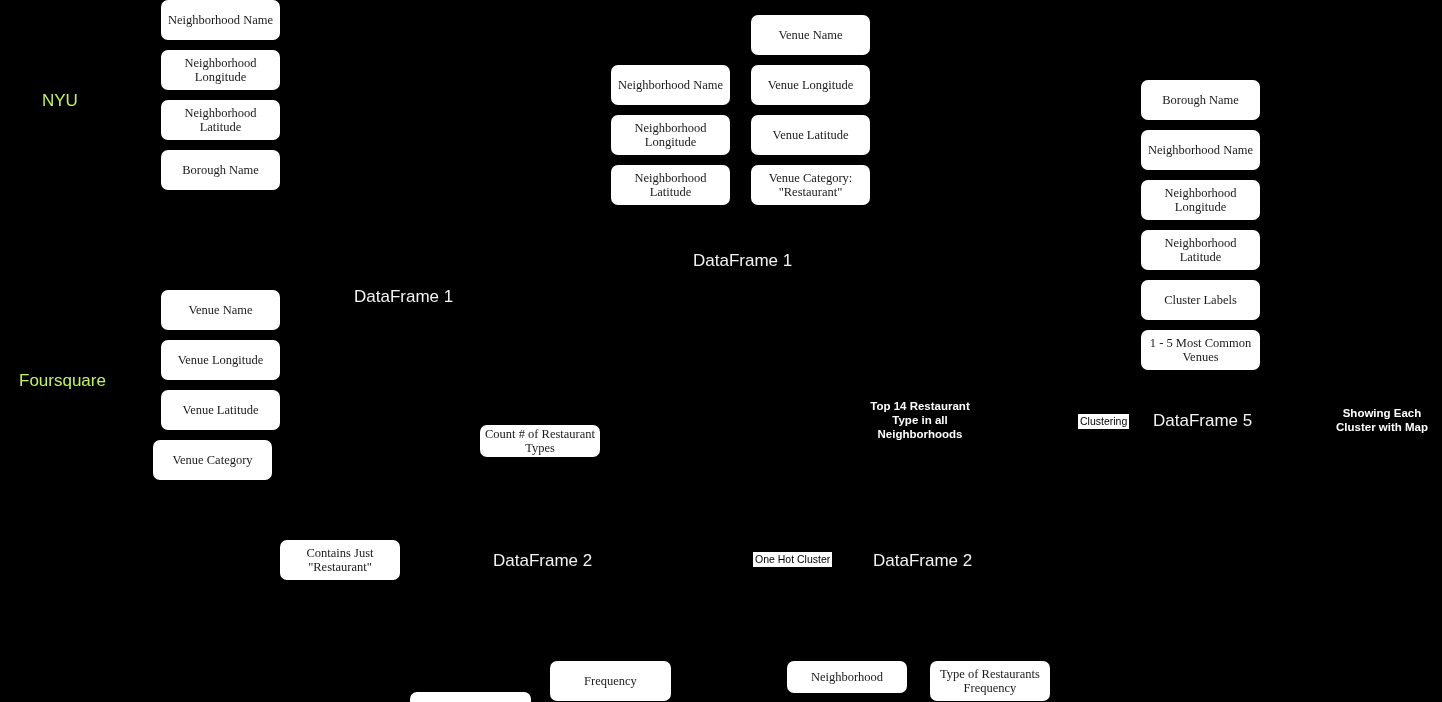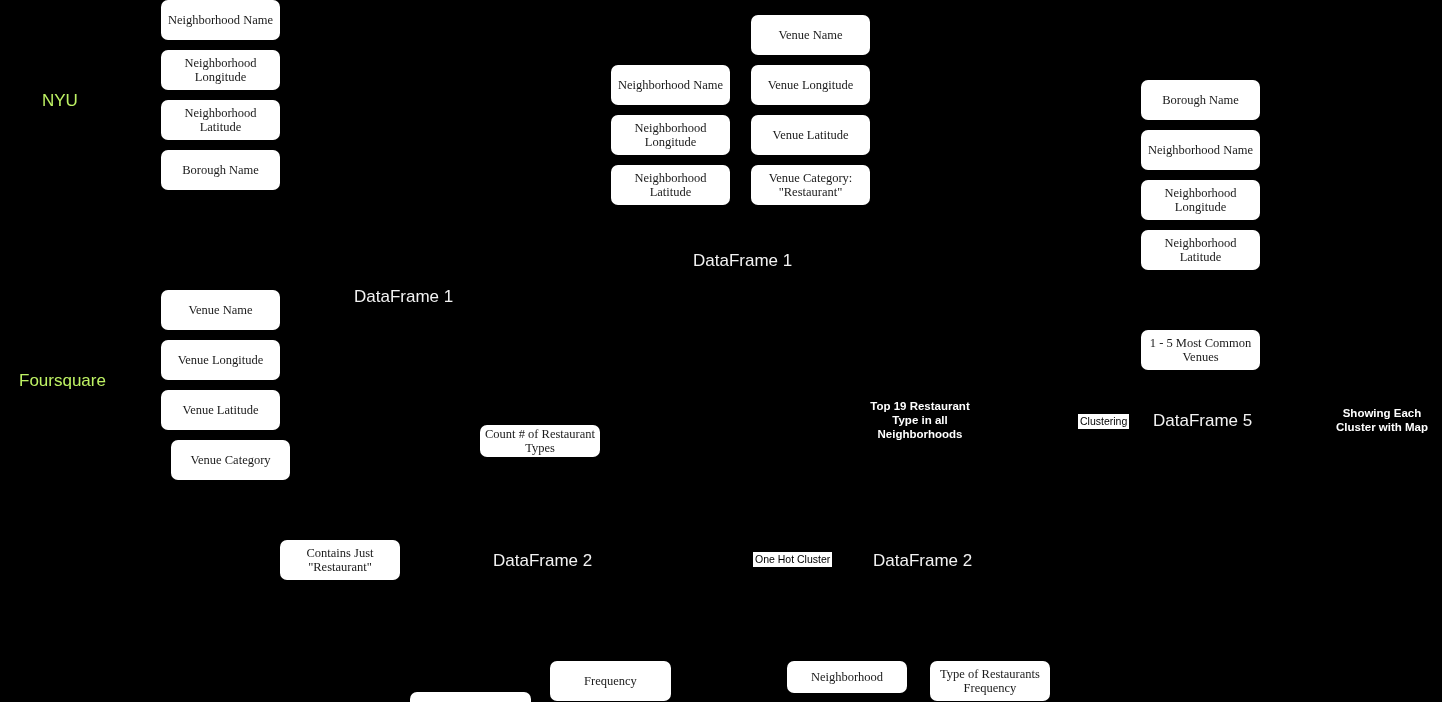--- a/index.html
+++ b/index.html
@@ -77,39 +77,40 @@
     <div class="df-label" style="left: 1153px; top: 411px;">DataFrame 5</div>
     <div></div>
     <div class="box" style="left: 161px; top: 0px; width: 119px; height: 40px;">Neighborhood Name</div>
     <div class="box" style="left: 161px; top: 50px; width: 119px; height: 40px;">Neighborhood Longitude</div>
     <div class="box" style="left: 161px; top: 100px; width: 119px; height: 40px;">Neighborhood Latitude</div>
     <div class="box" style="left: 161px; top: 150px; width: 119px; height: 40px;">Borough Name</div>
     <div></div>
     <div class="box" style="left: 161px; top: 290px; width: 119px; height: 40px;">Venue Name</div>
     <div class="box" style="left: 161px; top: 340px; width: 119px; height: 40px;">Venue Longitude</div>
     <div class="box" style="left: 161px; top: 390px; width: 119px; height: 40px;">Venue Latitude</div>
-    <div class="box" style="left: 171px; top: 440px; width: 119px; height: 40px;">Venue Category</div>
+    <div class="box" style="left: 153px; top: 440px; width: 119px; height: 40px;">Venue Category</div>
     <div></div>
     <div class="box" style="left: 611px; top: 65px; width: 119px; height: 40px;">Neighborhood Name</div>
     <div class="box" style="left: 611px; top: 115px; width: 119px; height: 40px;">Neighborhood Longitude</div>
     <div class="box" style="left: 611px; top: 165px; width: 119px; height: 40px;">Neighborhood Latitude</div>
     <div></div>
     <div class="box" style="left: 751px; top: 15px; width: 119px; height: 40px;">Venue Name</div>
     <div class="box" style="left: 751px; top: 65px; width: 119px; height: 40px;">Venue Longitude</div>
     <div class="box" style="left: 751px; top: 115px; width: 119px; height: 40px;">Venue Latitude</div>
     <div class="box" style="left: 751px; top: 165px; width: 119px; height: 40px;">Venue Category: "Restaurant"</div>
     <div></div>
     <div class="box" style="left: 1141px; top: 80px; width: 119px; height: 40px;">Borough Name</div>
     <div class="box" style="left: 1141px; top: 130px; width: 119px; height: 40px;">Neighborhood Name</div>
     <div class="box" style="left: 1141px; top: 180px; width: 119px; height: 40px;">Neighborhood Longitude</div>
     <div class="box" style="left: 1141px; top: 230px; width: 119px; height: 40px;">Neighborhood Latitude</div>
+    <div class="box" style="left: 1141px; top: 280px; width: 119px; height: 40px;">Cluster Labels</div>
     <div class="box" style="left: 1141px; top: 330px; width: 119px; height: 40px;">1 - 5 Most Common Venues</div>
     <div class="box" style="left: 480px; top: 425px; width: 120px; height: 32px;">Count # of Restaurant Types</div>
     <div class="box" style="left: 280px; top: 540px; width: 120px; height: 40px;">Contains Just "Restaurant"</div>
     <div class="box" style="left: 410px; top: 661px; width: 121px; height: 40px; margin-top: 31px;">Type of Restaurants</div>
     <div class="box" style="left: 550px; top: 661px; width: 121px; height: 40px; text-align: center;">Frequency</div>
     <div class="box" style="left: 787px; top: 661px; width: 120px; height: 32px;">Neighborhood</div>
     <div class="box" style="left: 930px; top: 661px; width: 120px; height: 40px;">Type of Restaurants Frequency</div>
-    <div class="op-label" style="left: 860px; top: 399px; width: 120px;">Top 19 Restaurant Type in all Neighborhoods</div>
+    <div class="op-label" style="left: 860px; top: 399px; width: 120px;">Top 14 Restaurant Type in all Neighborhoods</div>
     <div class="op-label" style="left: 1322px; top: 406px; width: 120px;">Showing Each Cluster with Map</div>
     <div class="tag" style="left: 1078px; top: 414px;">Clustering</div>
     <div class="tag" style="left: 753px; top: 552px;">One Hot Cluster</div>
   </div>
 
 </body></html>

